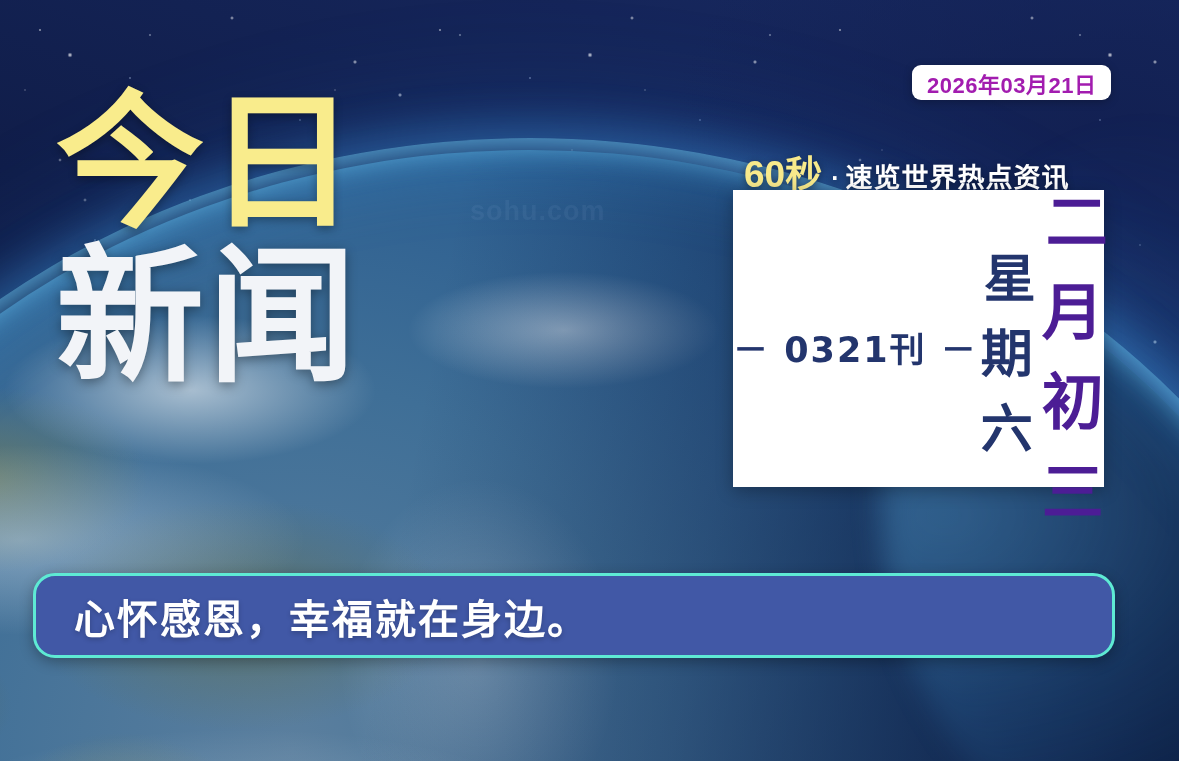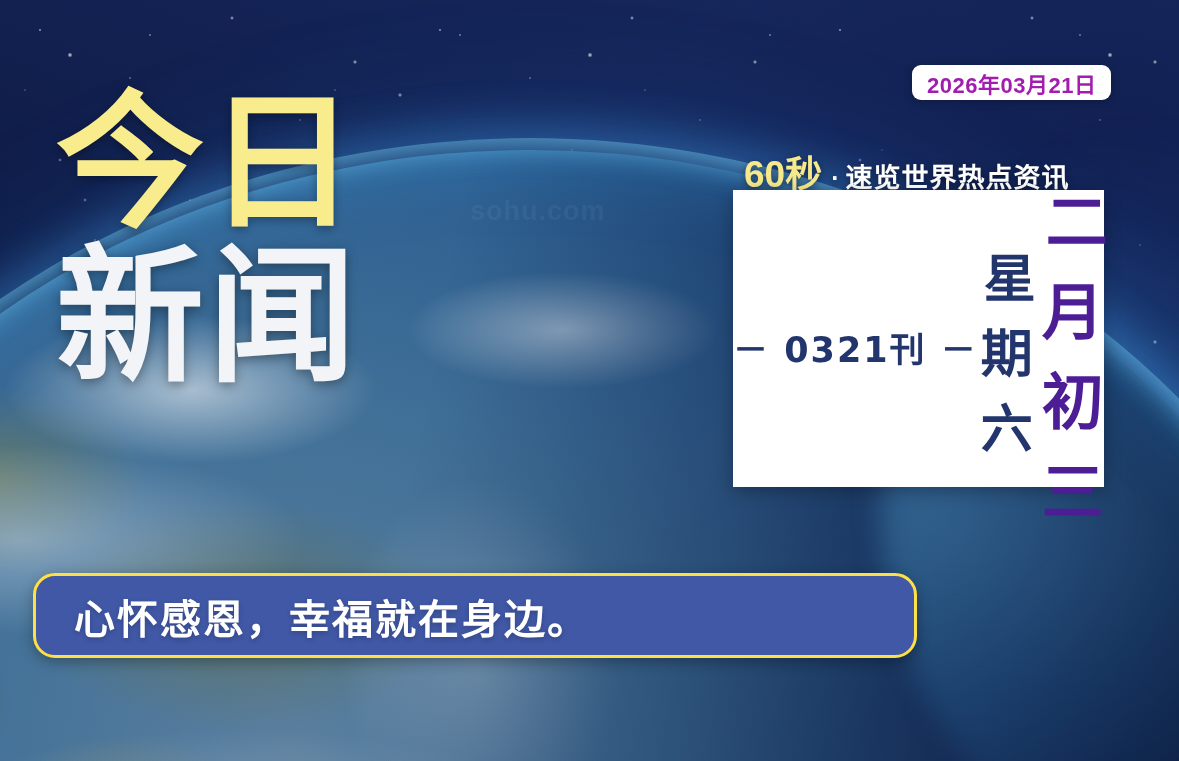--- a/index.html
+++ b/index.html
@@ -291,25 +291,25 @@
     font-weight: 900;
     letter-spacing: 4px;
     text-indent: 4px;
   }
 
   
   .quote-bar {
     position: absolute;
     left: 33px;
     top: 573px;
-    width: 884px;
+    width: 1082px;
     height: 85px;
     box-sizing: border-box;
     background: #4158a6;
-    border: 3px solid #fde047;
+    border: 3px solid #5eead4;
     border-radius: 22px;
     display: flex;
     align-items: center;
     box-shadow: 0 4px 14px rgba(0,0,0,.30);
   }
   .quote-bar .quote-text {
     margin-left: 38px;
     color: #ffffff;
     font-size: 41px;
     font-weight: 800;

